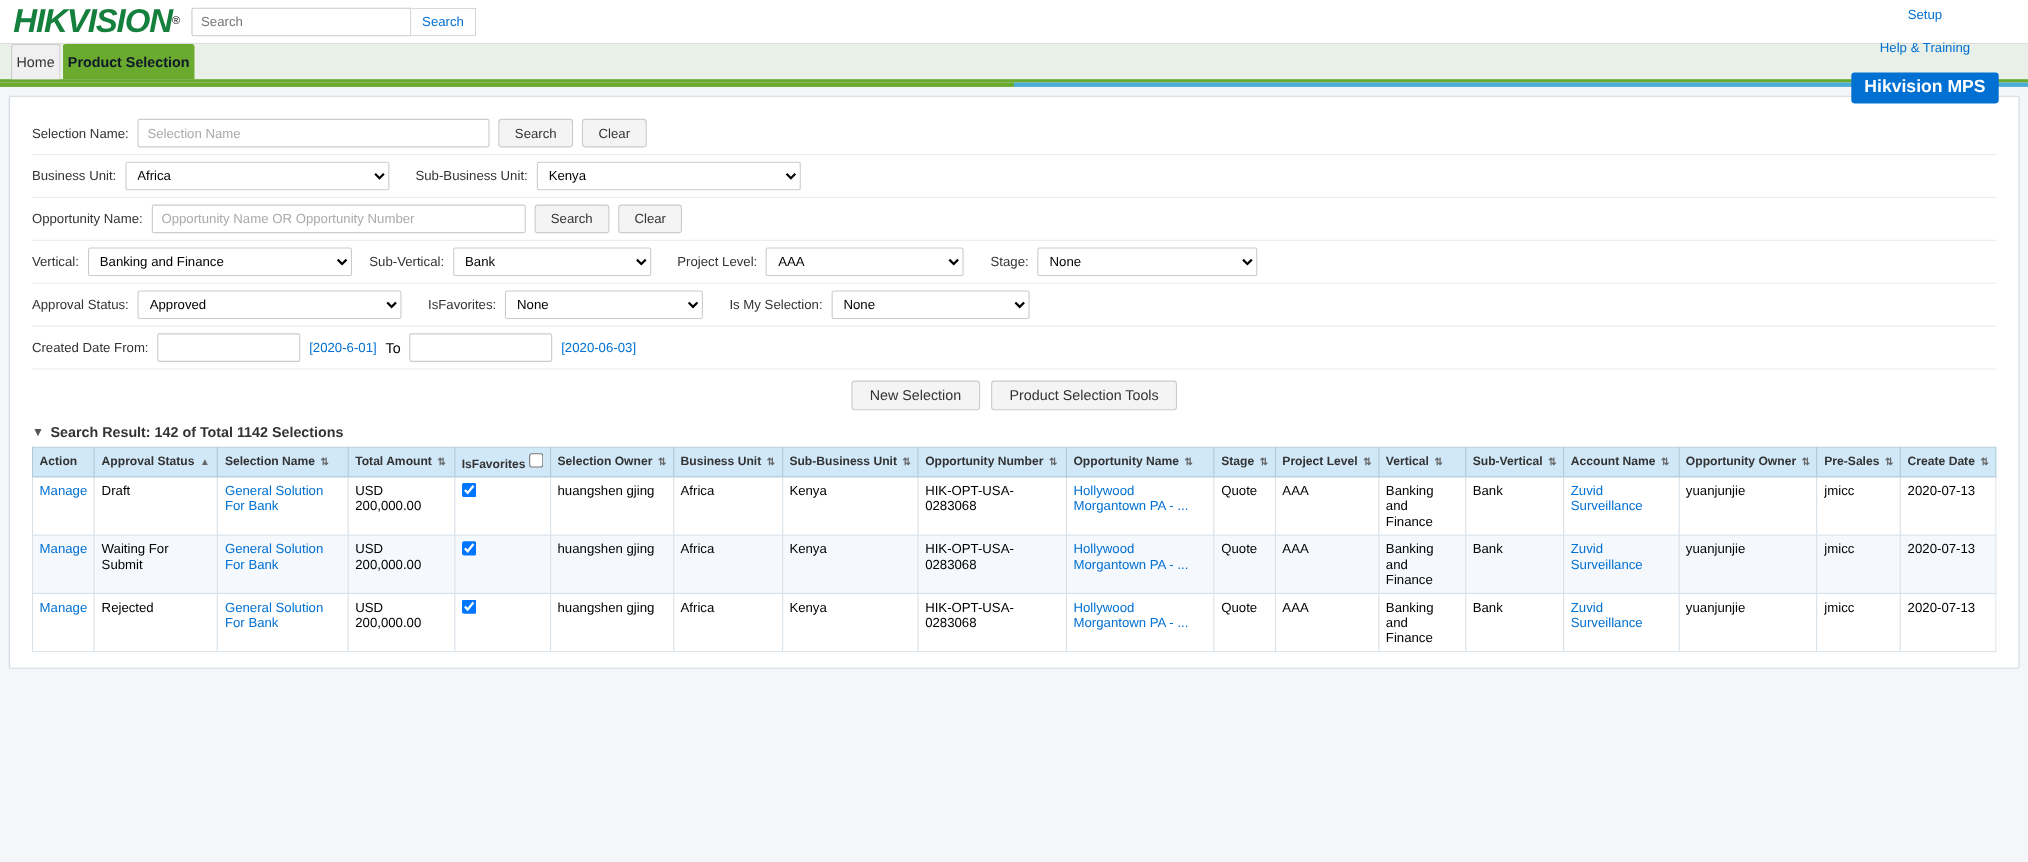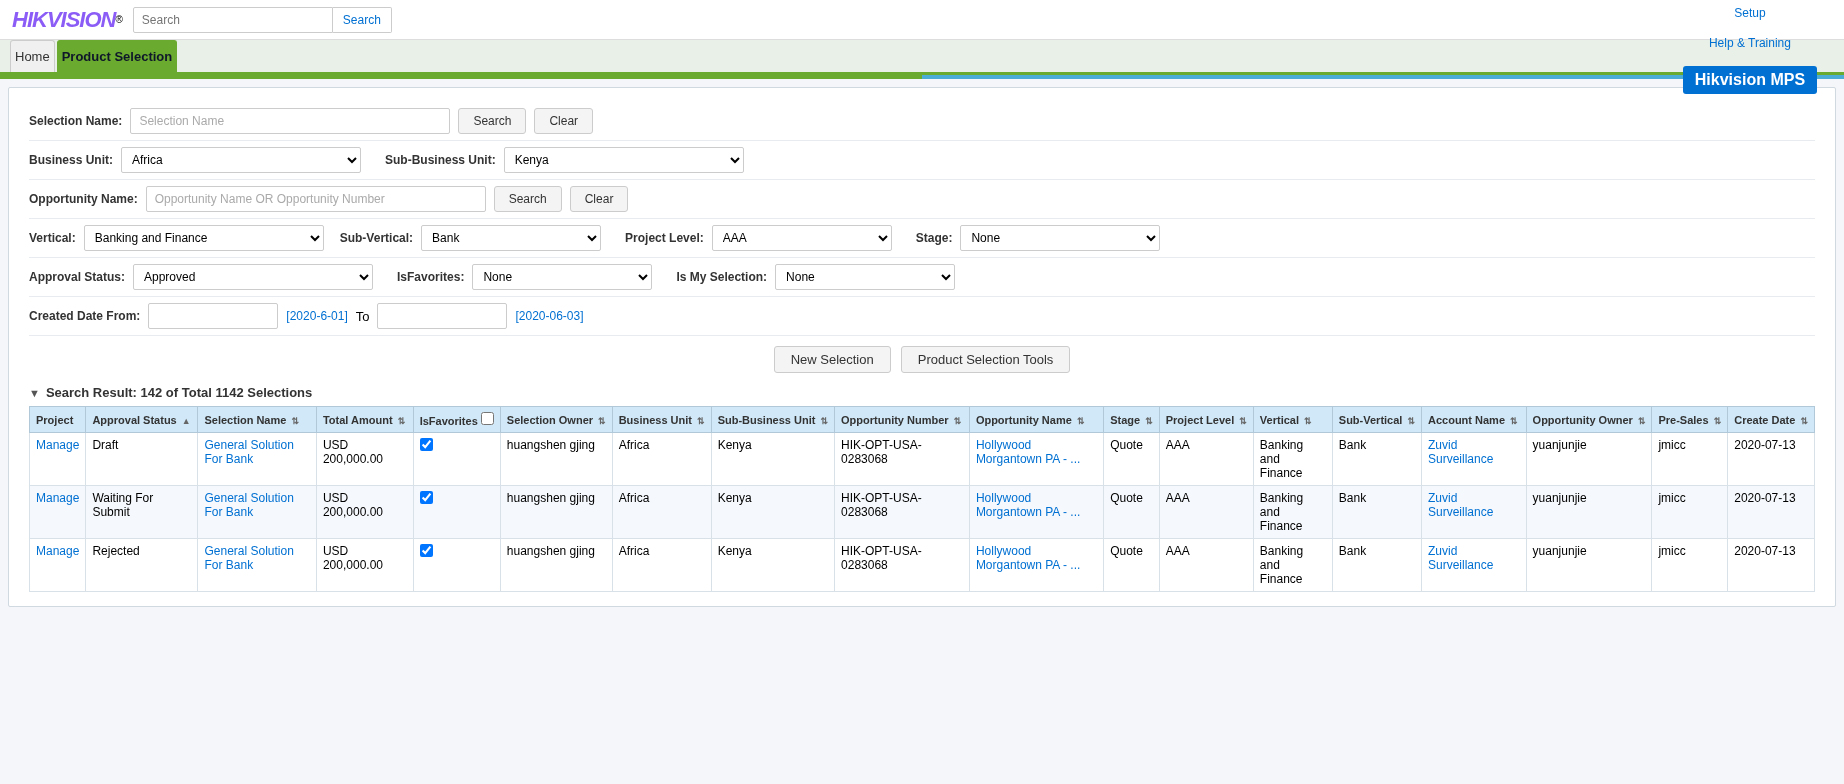--- a/index.html
+++ b/index.html
@@ -10,21 +10,21 @@
       background: #fff;
       border-bottom: 1px solid #ddd;
       display: flex;
       align-items: center;
       padding: 0 12px;
       height: 40px;
       justify-content: space-between;
     }
     .top-nav-left { display: flex; align-items: center; gap: 10px; }
     .logo { display: flex; align-items: center; }
-    .logo-text { color: #8b5cf6; font-size: 22px; font-weight: bold; font-style: italic; letter-spacing: -1px; text-align: right; }
+    .logo-text { color: #15803d; font-size: 30px; font-weight: bold; font-style: italic; letter-spacing: -1px; text-align: right; }
     .logo-reg { font-size: 10px; vertical-align: super; }
     .search-bar { display: flex; align-items: center; }
     .search-bar input { border: 1px solid #ccc; padding: 3px 8px; font-size: 12px; width: 200px; border-radius: 2px 0 0 2px; height: 26px; }
     .search-bar button { background: #fff; border: 1px solid #ccc; border-left: none; padding: 3px 10px; cursor: pointer; font-size: 12px; color: #0070d2; height: 26px; border-radius: 0 2px 2px 0; }
     .top-nav-right { display: flex; align-items: center; gap: 16px; font-size: 12px; flex-direction: column; }
     .top-nav-right a { color: #0070d2; text-decoration: none; cursor: pointer; }
     .user-menu { display: flex; align-items: center; gap: 2px; color: #0070d2; cursor: pointer; }
     .user-menu .arrow { font-size: 10px; }
     .app-btn { background: #0070d2; color: #fff; padding: 5px 12px; border-radius: 3px; font-size: 16px; cursor: pointer; font-weight: bold; white-space: nowrap; }
 
@@ -53,21 +53,21 @@
       height: 4px;
       background: linear-gradient(to right, #6aaa2e 50%, #4bacd6 50%);
     }
 
     
     .main-content { background: #fff; padding: 14px 20px; border: 1px solid #d0d8e0; margin: 8px; border-radius: 2px; }
 
     
     .form-row { display: flex; align-items: center; padding: 6px 0; border-bottom: 1px solid #e8ecf0; flex-wrap: wrap; gap: 8px; }
     .form-row:last-child { border-bottom: none; }
-    .form-label { font-weight: bold; font-size: 12px; color: #333; white-space: nowrap; }
+    .form-label { font-weight: normal; font-size: 12px; color: #333; white-space: nowrap; }
     .form-input { border: 1px solid #ccc; padding: 4px 8px; font-size: 12px; border-radius: 2px; height: 26px; background: #fff; }
     .form-input::placeholder { color: #aaa; }
     .form-input-wide { width: 320px; }
     .form-input-opp { width: 340px; }
     .form-btn { padding: 4px 14px; font-size: 12px; border: 1px solid #ccc; border-radius: 3px; cursor: pointer; height: 26px; background: #f4f4f4; color: #333; }
     select.form-select { border: 1px solid #ccc; padding: 3px 6px; font-size: 12px; border-radius: 2px; height: 26px; background: #fff; cursor: pointer; }
     .select-wide { width: 240px; }
     .select-med { width: 180px; }
     .select-stage { width: 200px; }
 
@@ -245,21 +245,21 @@
 
   <div class="result-header">
     <span class="triangle">▼</span>
     <span>Search Result: 142 of Total 1142 Selections</span>
   </div>
 
   <div style="overflow-x:auto;">
     <table class="results-table">
       <thead>
         <tr>
-          <th><span>Project</span></th>
+          <th><span>Action</span></th>
           <th><span>Approval Status</span> <span class="sort-arrows">▲</span></th>
           <th><span>Selection Name</span> <span class="sort-arrows">⇅</span></th>
           <th><span>Total  Amount</span> <span class="sort-arrows">⇅</span></th>
           <th><span>IsFavorites</span> <input type="checkbox" style=""></th>
           <th><span>Selection Owner</span> <span class="sort-arrows">⇅</span></th>
           <th><span>Business Unit</span> <span class="sort-arrows">⇅</span></th>
           <th><span>Sub-Business Unit</span> <span class="sort-arrows">⇅</span></th>
           <th><span>Opportunity Number</span> <span class="sort-arrows">⇅</span></th>
           <th><span>Opportunity Name</span> <span class="sort-arrows">⇅</span></th>
           <th><span>Stage</span> <span class="sort-arrows">⇅</span></th>

